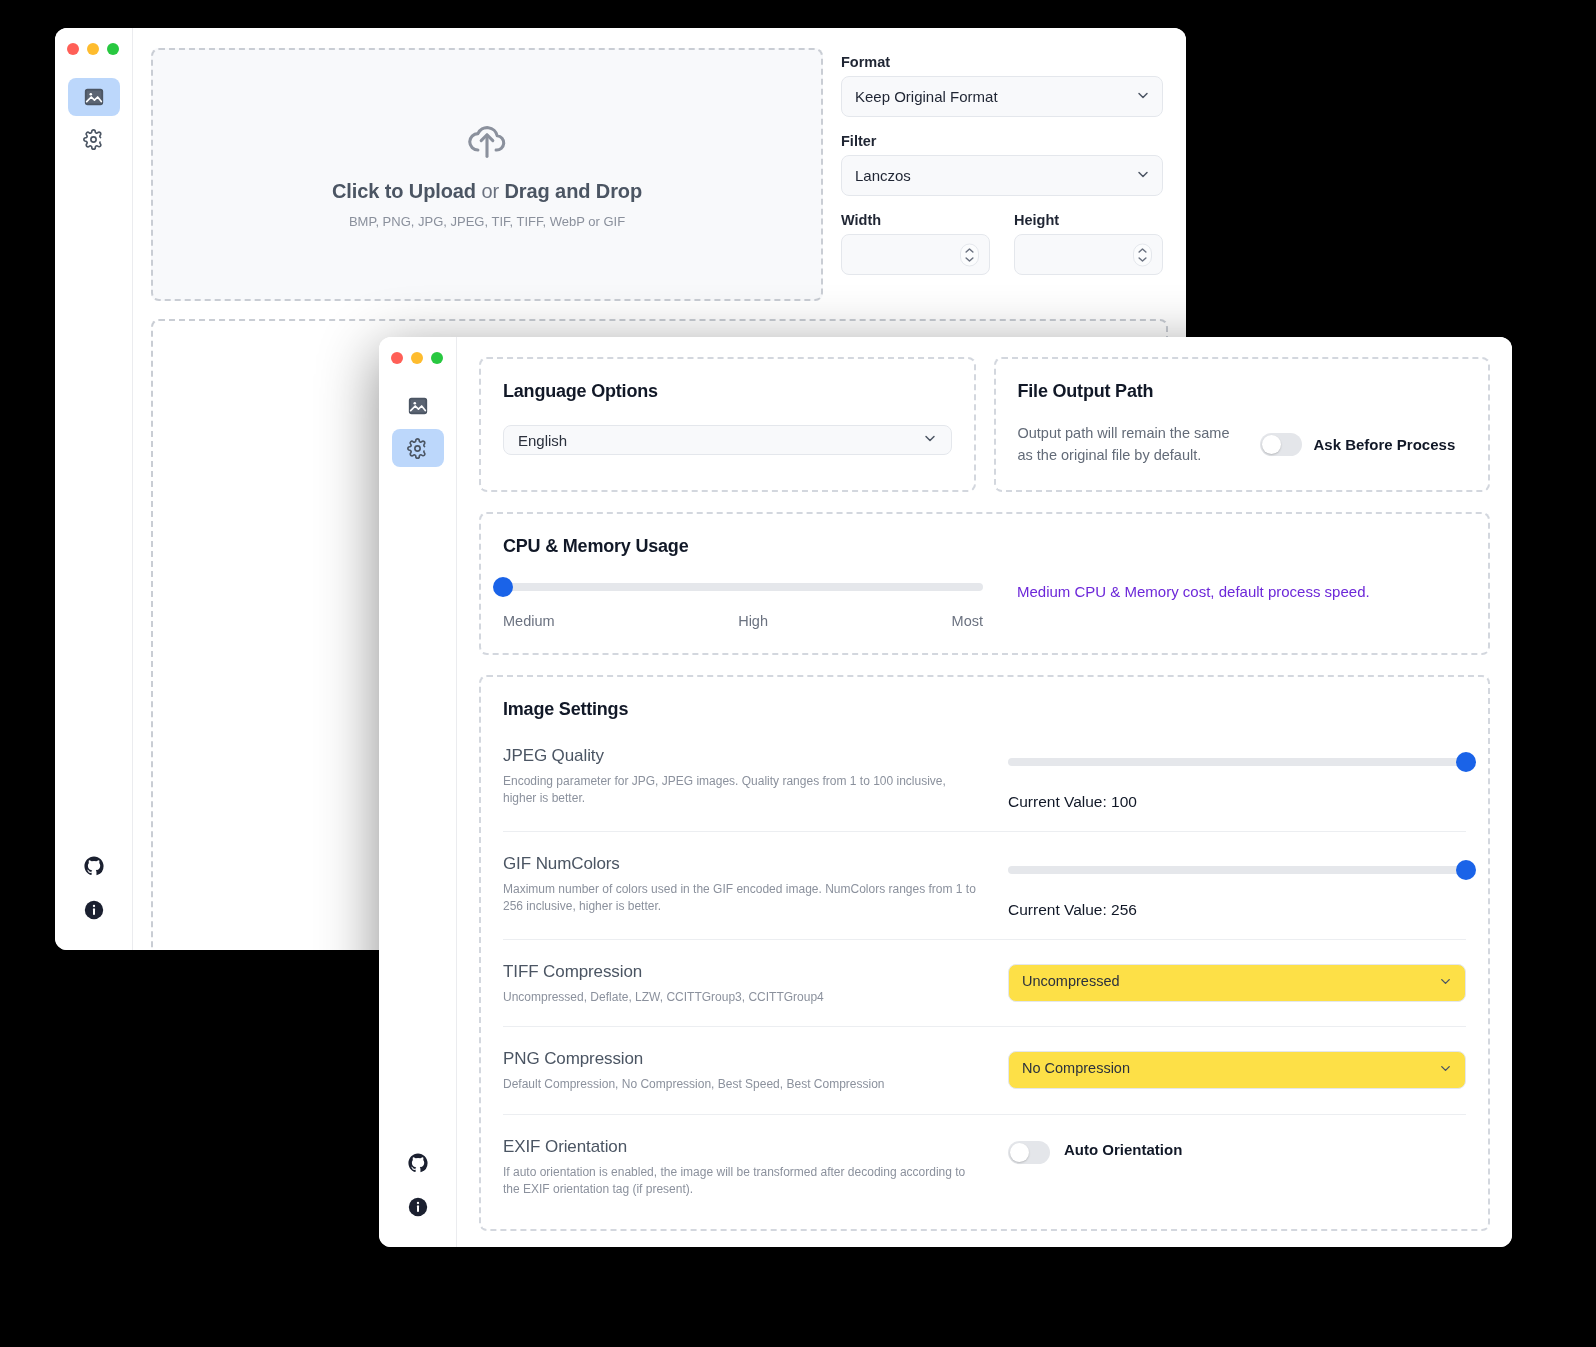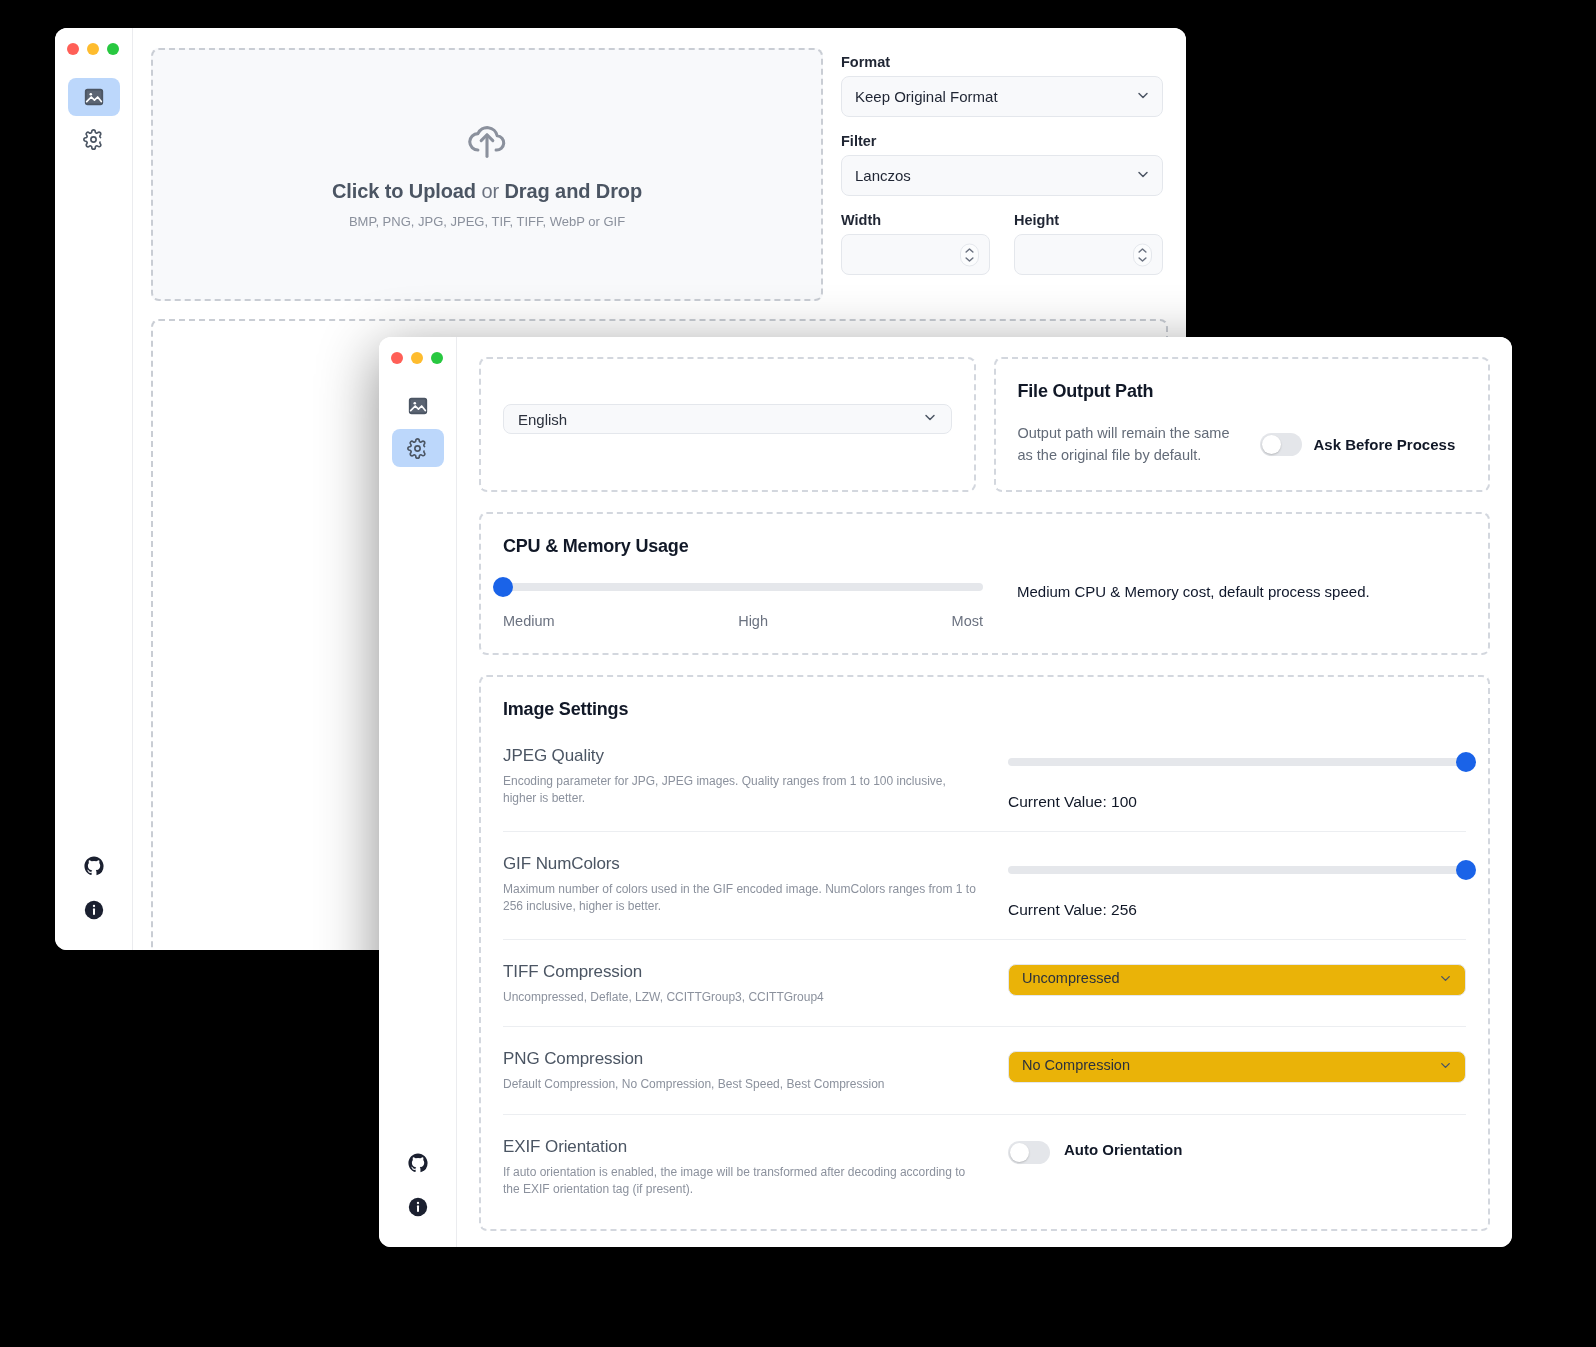--- a/index.html
+++ b/index.html
@@ -203,42 +203,42 @@
   }
   .thumb {
     position: absolute; top: 50%;
     width: 20px; height: 20px; border-radius: 50%;
     background: #1a63e8;
     transform: translate(-50%, -50%);
     cursor: grab;
   }
   .ticks { display: flex; justify-content: space-between; margin-top: 22px; }
   .tick { font-size: 14.5px; color: #6b7280; }
-  .cpu-desc { font-size: 15px; color: #0f172a; padding-top: 0px; }
+  .cpu-desc { font-size: 15px; color: #6d28d9; padding-top: 0px; }
 
   .panel-img { margin-top: 20px; padding-bottom: 10px; }
   .setting-row {
     display: flex; align-items: flex-start;
     padding: 22px 0 20px 0;
     border-top: 1px solid #eceef1;
     gap: 30px;
   }
   .setting-row.first { border-top: none; padding-top: 26px; }
   .sr-left { flex: 0 0 475px; }
   .sr-title { font-size: 17px; color: #4b5563; font-weight: 400; letter-spacing: -.1px; }
   .sr-desc { margin-top: 7px; font-size: 12px; color: #8b919d; line-height: 1.45; }
   .sr-right { flex: 1 1 auto; }
   .sr-right .track { margin-top: 12px; }
   .cur-val { margin-top: 27px; font-size: 15.5px; color: #111827; }
 
   .sel-right {
-    height: 32px;
+    height: 38px;
     border: 1px solid #e4e7ec;
     border-radius: 8px;
-    background: #eab308;
+    background: #fde047;
     display: flex; align-items: center;
     padding: 0 32px 4px 13px;
     font-size: 14.5px; color: #2b313d;
     position: relative;
     cursor: pointer;
     margin-top: 2px;
   }
   .sel-right .chev { position: absolute; right: 12px; top: 50%; transform: translateY(-50%); }
 
   .exif-right { display: flex; align-items: flex-start; gap: 14px; margin-top: 4px; }
@@ -410,20 +410,21 @@
         </span>
       </div>
     </div>
 
     <div class="content">
       <div class="w2-body">
 
         <div class="row2">
 
           <div class="panel">
+            <div class="panel-title">Language Options</div>
             <div class="lang-select">
               <span>English</span>
               <span class="chev">
                 <svg width="16" height="16" viewBox="0 0 24 24" fill="none" stroke="#4b5563" stroke-width="2.2" stroke-linecap="round" stroke-linejoin="round">
                     <polyline points="6 9 12 15 18 9"></polyline>
                   </svg>
               </span>
             </div>
           </div>
 

